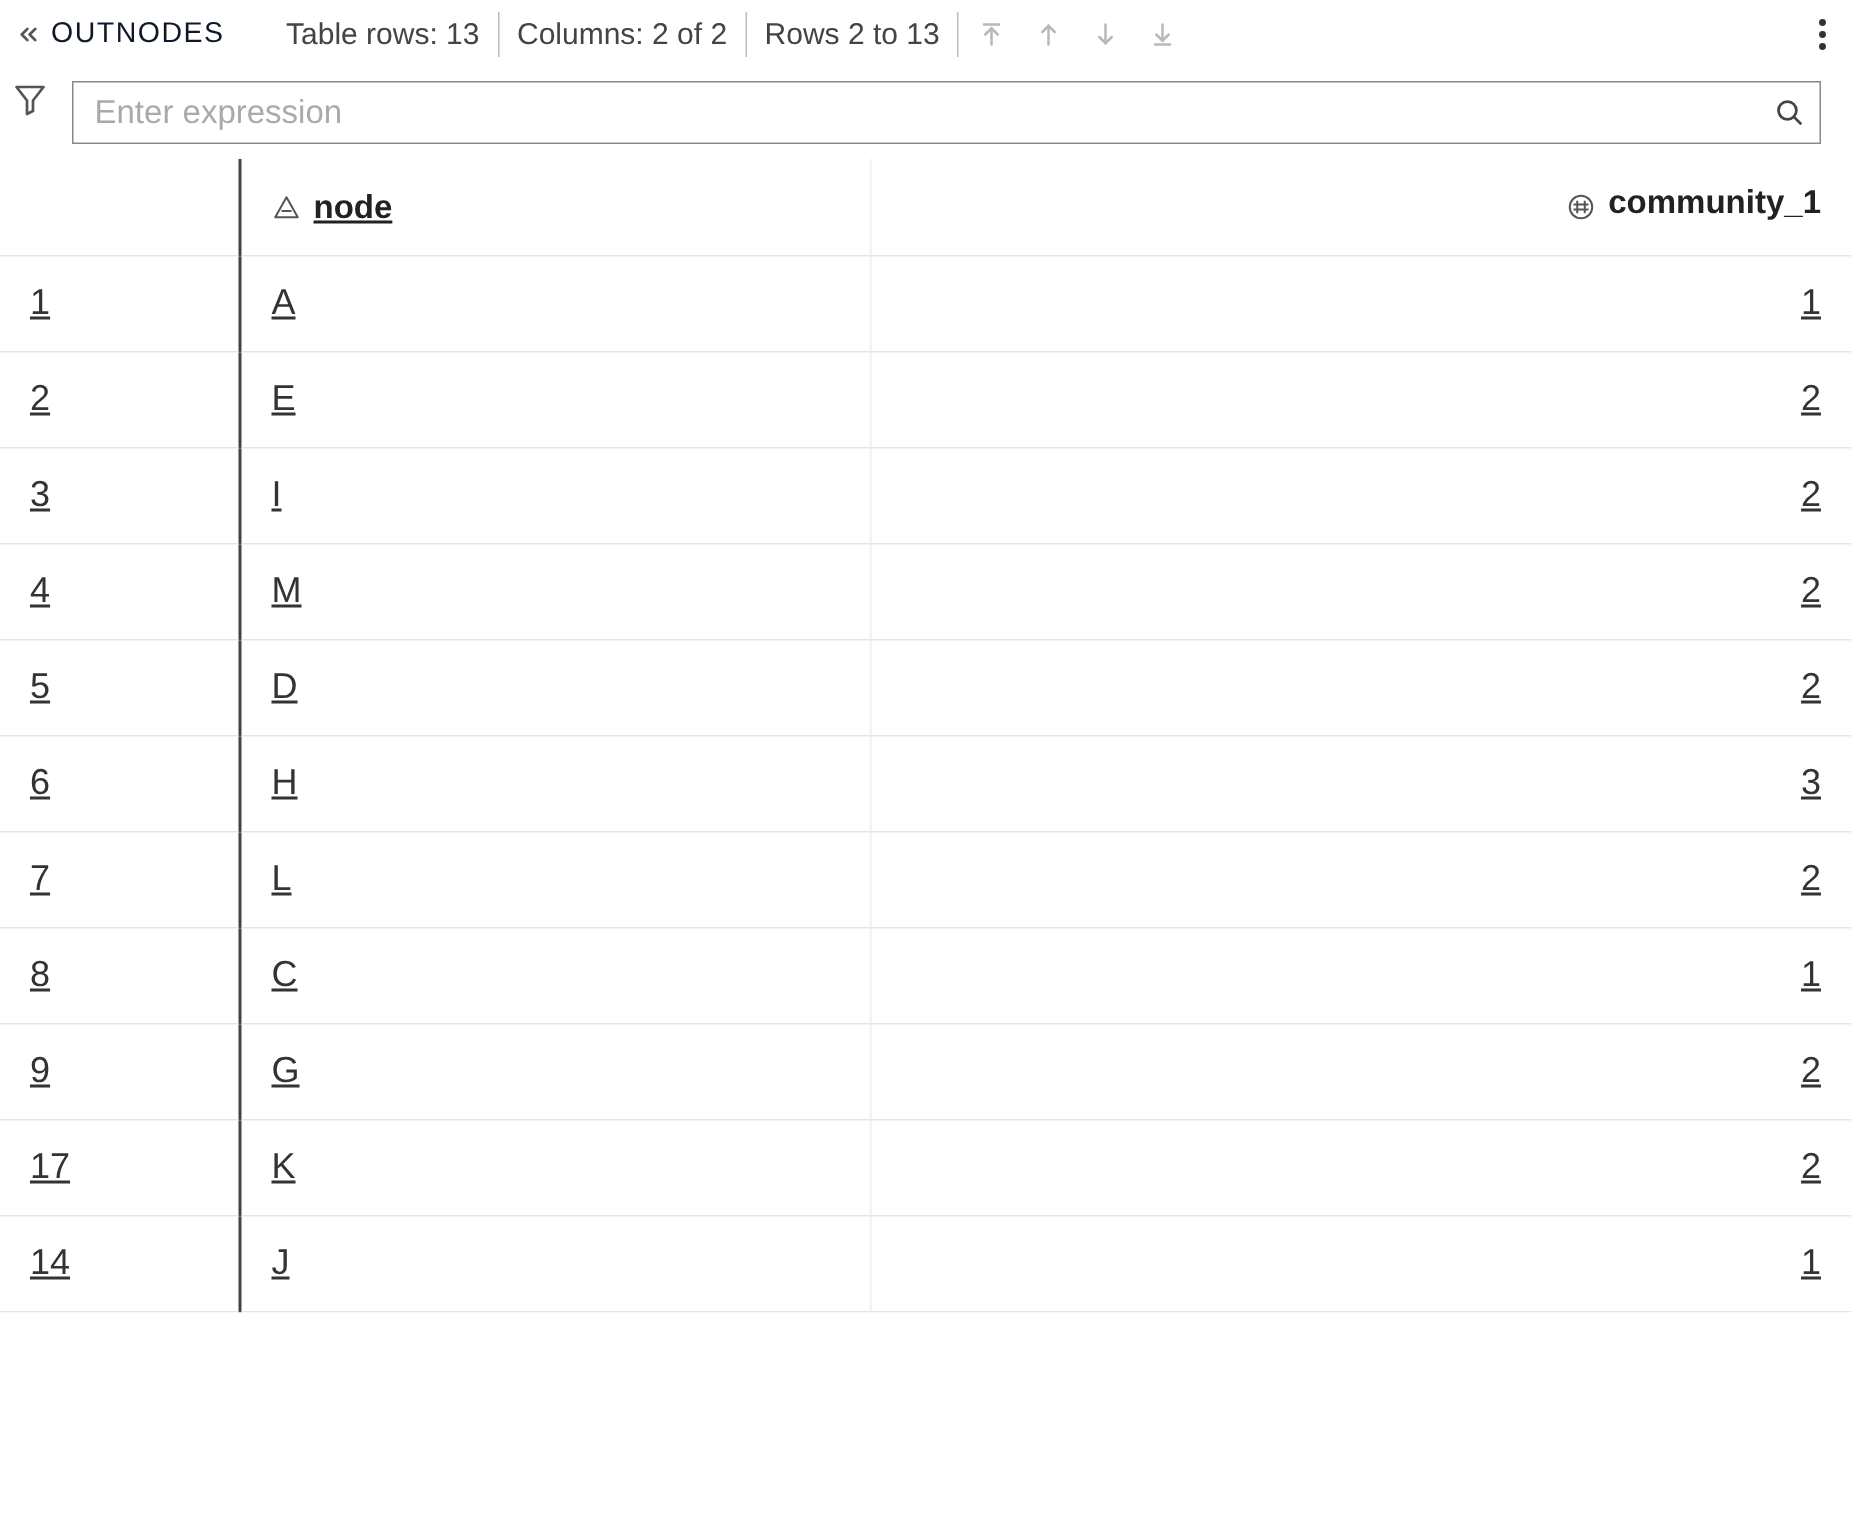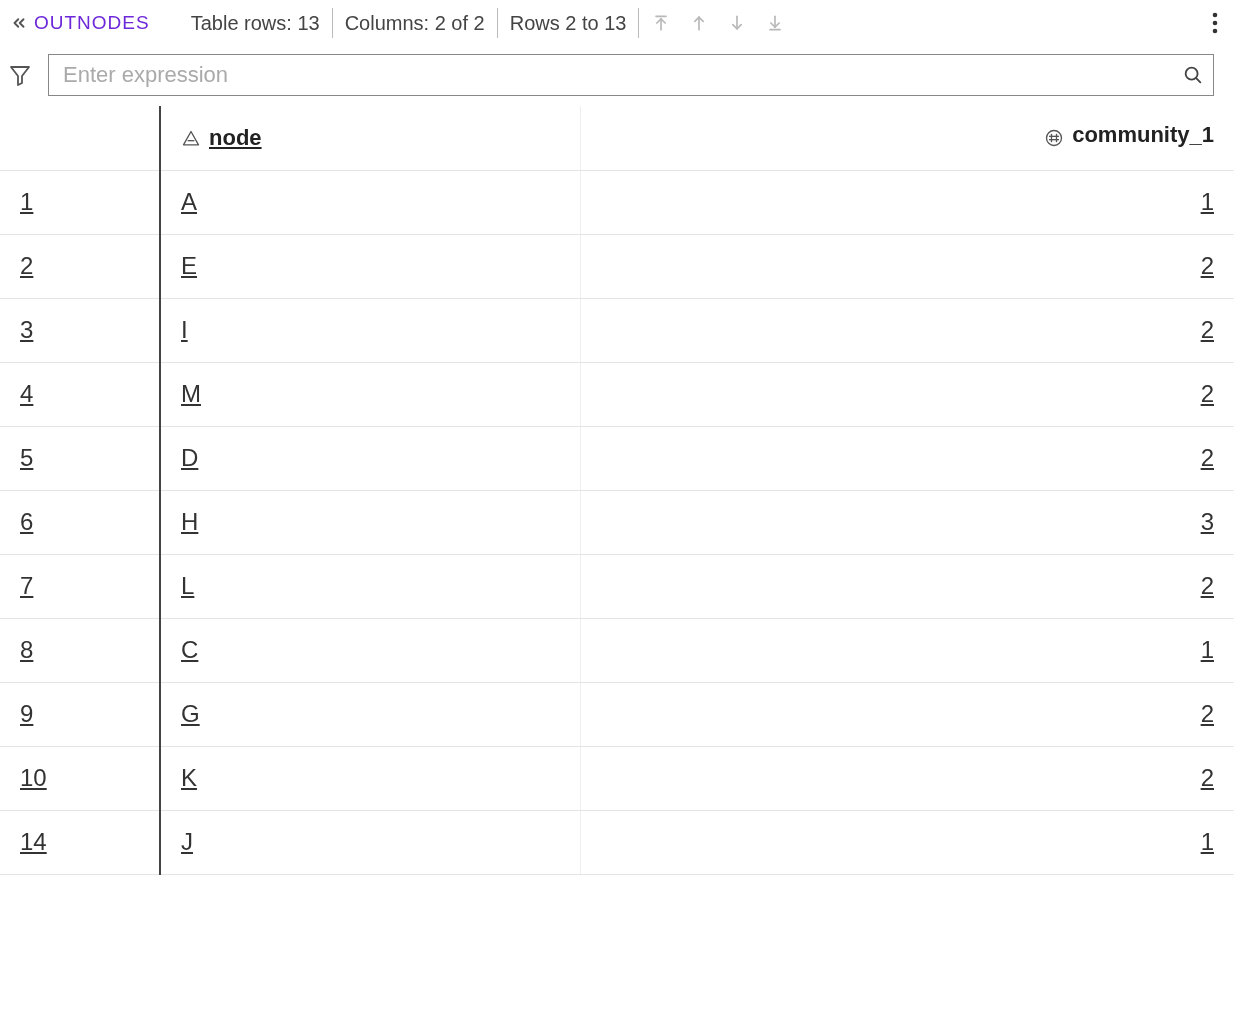--- a/index.html
+++ b/index.html
@@ -19,29 +19,29 @@
     color: #444;
   }
   .toolbar .sep {
     width: 1px;
     height: 30px;
     background: #bbb;
     margin: 0 12px;
   }
   .toolbar .seg { display: flex; align-items: center; white-space: nowrap; }
   .toolbar .back-btn { width: 30px; display:flex; align-items:center; justify-content:center; color:#555; }
-  .toolbar .title { letter-spacing: 1px; font-size: 19px; color:#6d28d9; }
+  .toolbar .title { letter-spacing: 1px; font-size: 19px; color:#0f172a; }
   .toolbar .pagers { display:flex; align-items:center; gap:18px; }
   .toolbar .pager-icon { color:#b8b8b8; display:flex; }
   .toolbar .kebab { width:30px; display:flex; justify-content:center; color:#333; font-size:26px; }
 
   
   .filter-row {
     display:flex;
-    align-items:center;
+    align-items:flex-start;
     padding: 8px 20px 10px 6px;
     gap: 14px;
   }
   .filter-icon { width:28px; display:flex; justify-content:center; color:#555; }
   .filter-input-wrap {
     flex:1;
     position:relative;
   }
   .filter-input {
     width:100%;
@@ -247,21 +247,21 @@
         <td class="idx">8</td>
         <td class="node">C</td>
         <td class="comm">1</td>
       </tr>
       <tr>
         <td class="idx">9</td>
         <td class="node">G</td>
         <td class="comm">2</td>
       </tr>
       <tr>
-        <td class="idx">10</td>
+        <td class="idx">17</td>
         <td class="node">K</td>
         <td class="comm">2</td>
       </tr>
       <tr>
         <td class="idx">14</td>
         <td class="node">J</td>
         <td class="comm">1</td>
       </tr>
     </tbody>
 </table>

